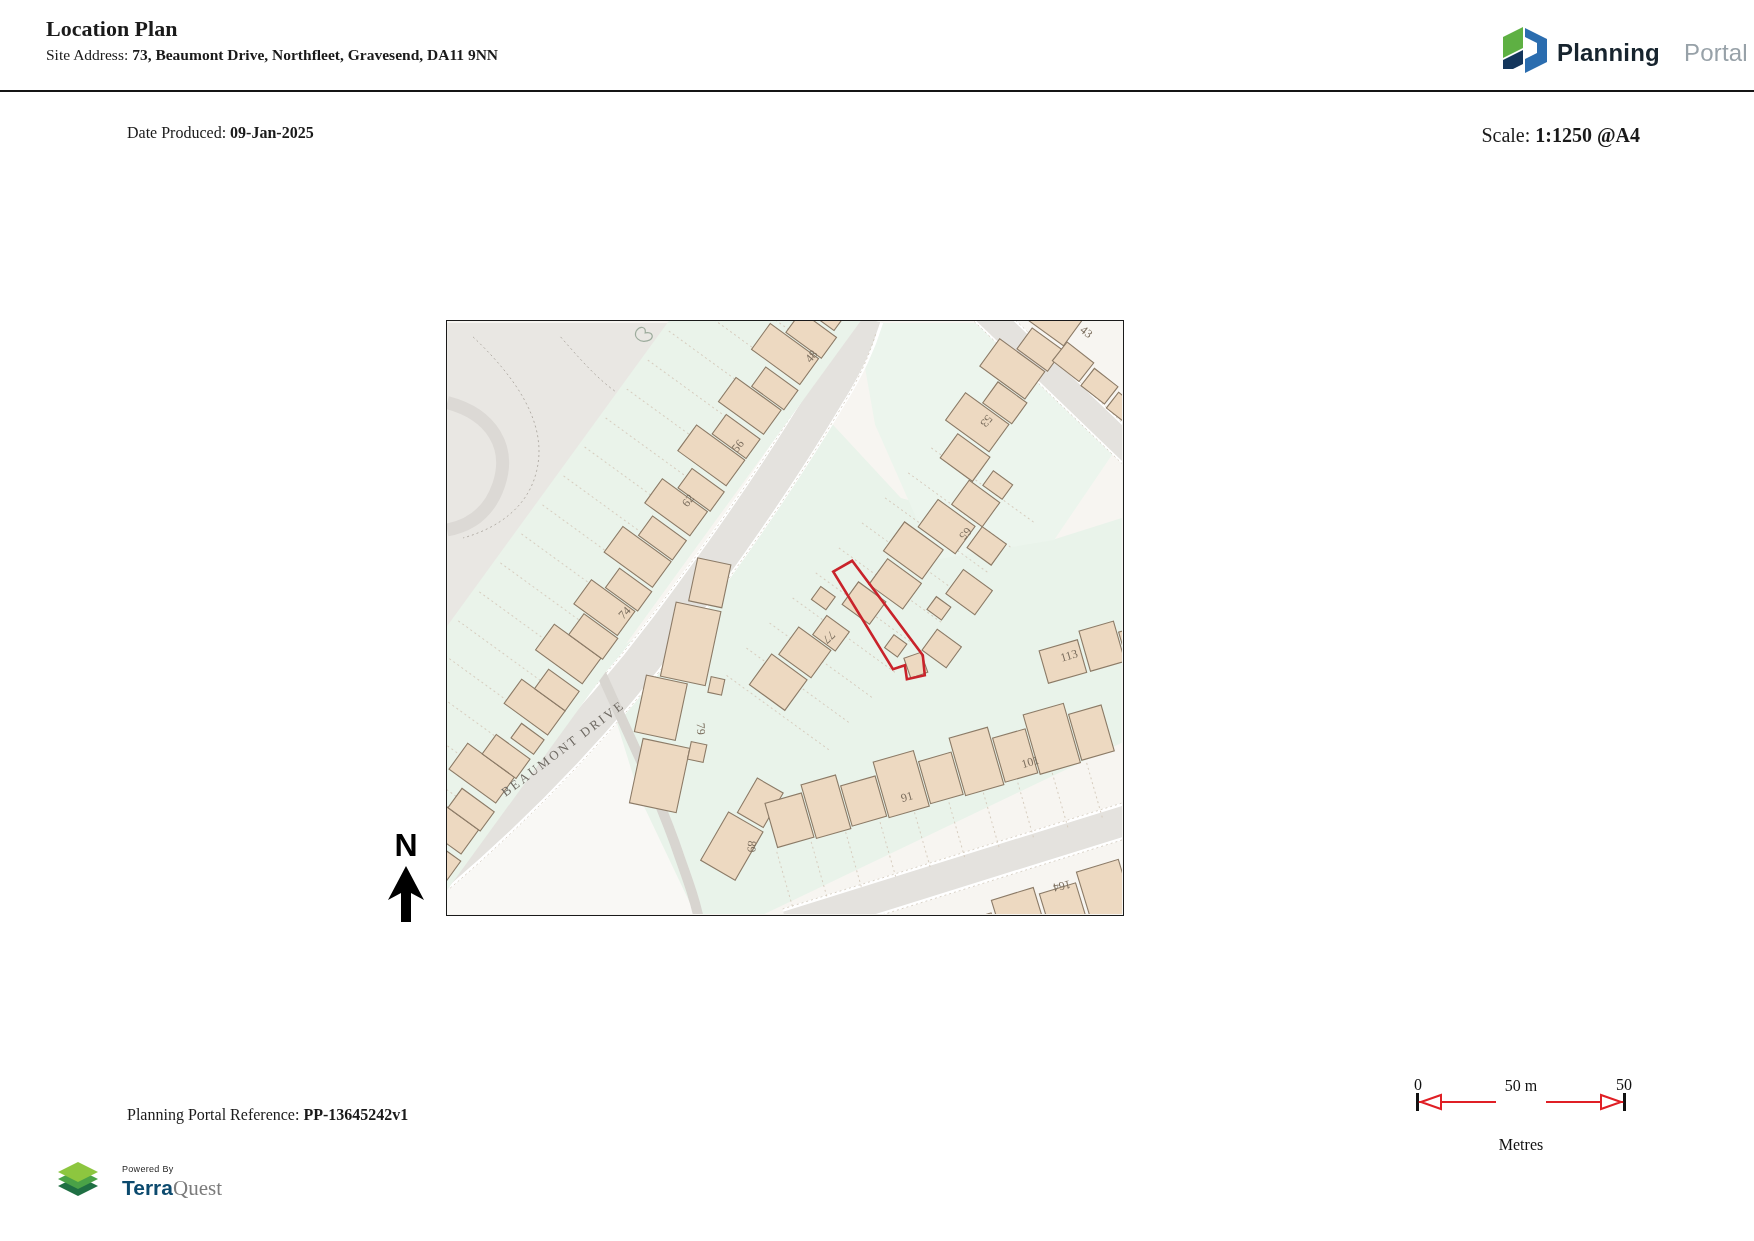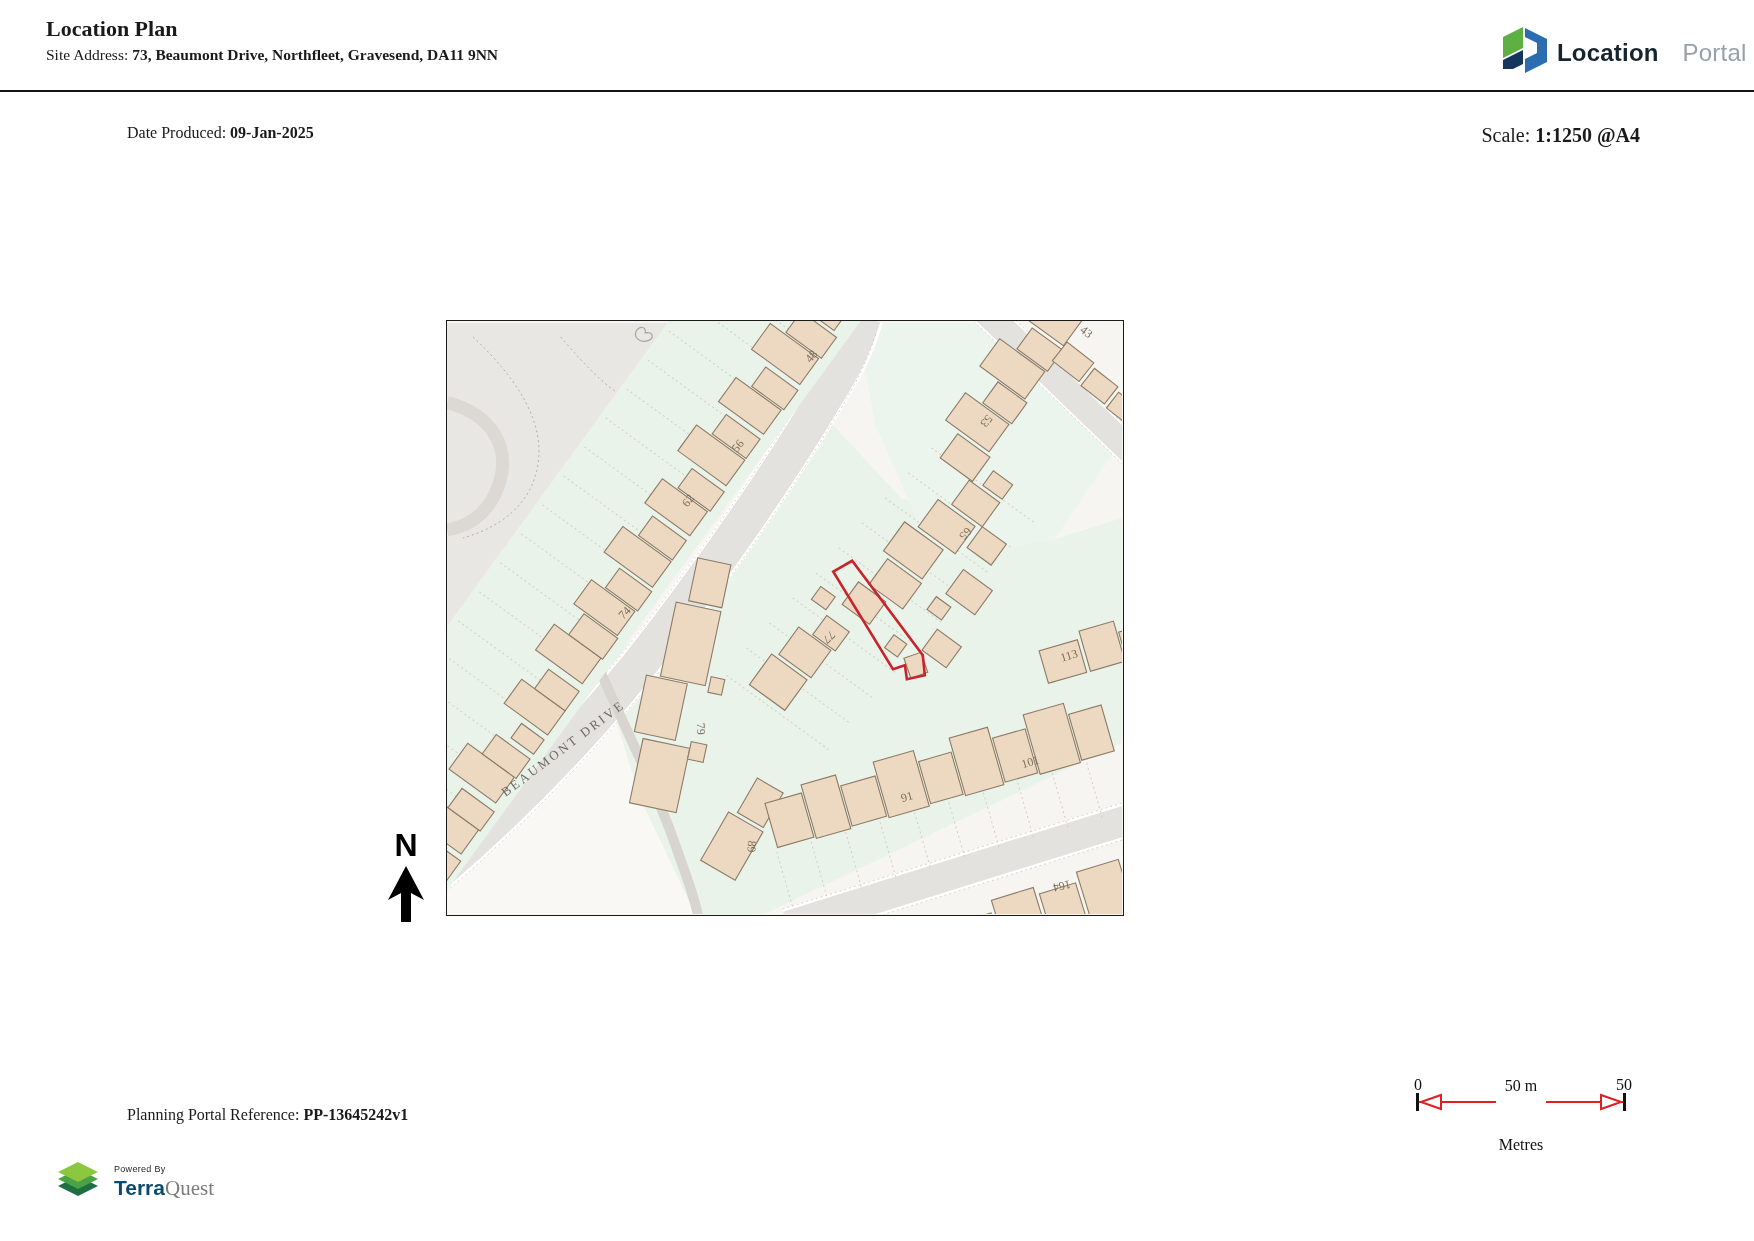--- a/index.html
+++ b/index.html
@@ -14,21 +14,21 @@
   .meta-scale{right:114px;top:124px;font-size:20px;}
   .brand{left:1502px;top:26px;display:flex;align-items:center;gap:9px;}
   .brand-text{font-family:"Liberation Sans",sans-serif;font-size:24px;letter-spacing:.2px;}
   .brand-text .p1{font-weight:bold;color:#17242e;}
   .brand-text .p2{font-weight:normal;color:#97a1a8;margin-left:24px;}
   .mapbox{left:446px;top:320px;width:678px;height:596px;border:1.4px solid #1a1a1a;box-sizing:border-box;background:#f7f5f1;}
   .north{left:376px;top:826px;width:60px;height:96px;}
   .scalebar{left:1408px;top:1076px;width:240px;height:86px;}
   .ref{left:127px;top:1106px;font-size:16px;}
   .copyright{left:446px;top:1186px;width:678px;text-align:center;font-size:12.5px;color:#2c2c2c;}
-  .tq{left:58px;top:1162px;display:flex;align-items:center;gap:16px;}
+  .tq{left:58px;top:1162px;display:flex;align-items:center;gap:24px;}
   .tq-text{font-family:"Liberation Sans",sans-serif;line-height:1;}
   .tq-powered{font-size:9px;color:#1f1f1f;margin-bottom:3px;letter-spacing:.3px;}
   .tq-name{font-size:21px;}
   .tq-name .t1{font-weight:bold;color:#0c4a6e;}
   .tq-name .t2{font-weight:normal;color:#7c7c7c;font-family:Liberation Serif, serif;}
 </style>
 </head>
 <body>
 
 <div class="page">
@@ -39,21 +39,21 @@
   </div>
 
   <div class="abs brand">
     <span>
       <svg width="46" height="50" viewBox="0 0 46 50">
         <polygon points="1,11 21,1 21,22 1,32" fill="#5eb043"></polygon>
         <polygon points="1,34 21,24 21,38 11,43 1,43" fill="#14365c"></polygon>
         <polygon points="23,2 45,13 45,36 23,47 23,33 35,27 35,17 23,11" fill="#2b6daf"></polygon>
       </svg>
     </span>
-    <span class="brand-text"><span class="p1">Location</span><span class="p2">Portal</span></span>
+    <span class="brand-text"><span class="p1">Planning</span><span class="p2">Portal</span></span>
   </div>
 
   <div class="abs divider"></div>
 
   <div class="abs meta-date">
     <span>Date Produced: </span><span class="bold">09-Jan-2025</span>
   </div>
   <div class="abs meta-scale">
     <span>Scale: </span><span class="bold">1:1250 @A4</span>
   </div>

